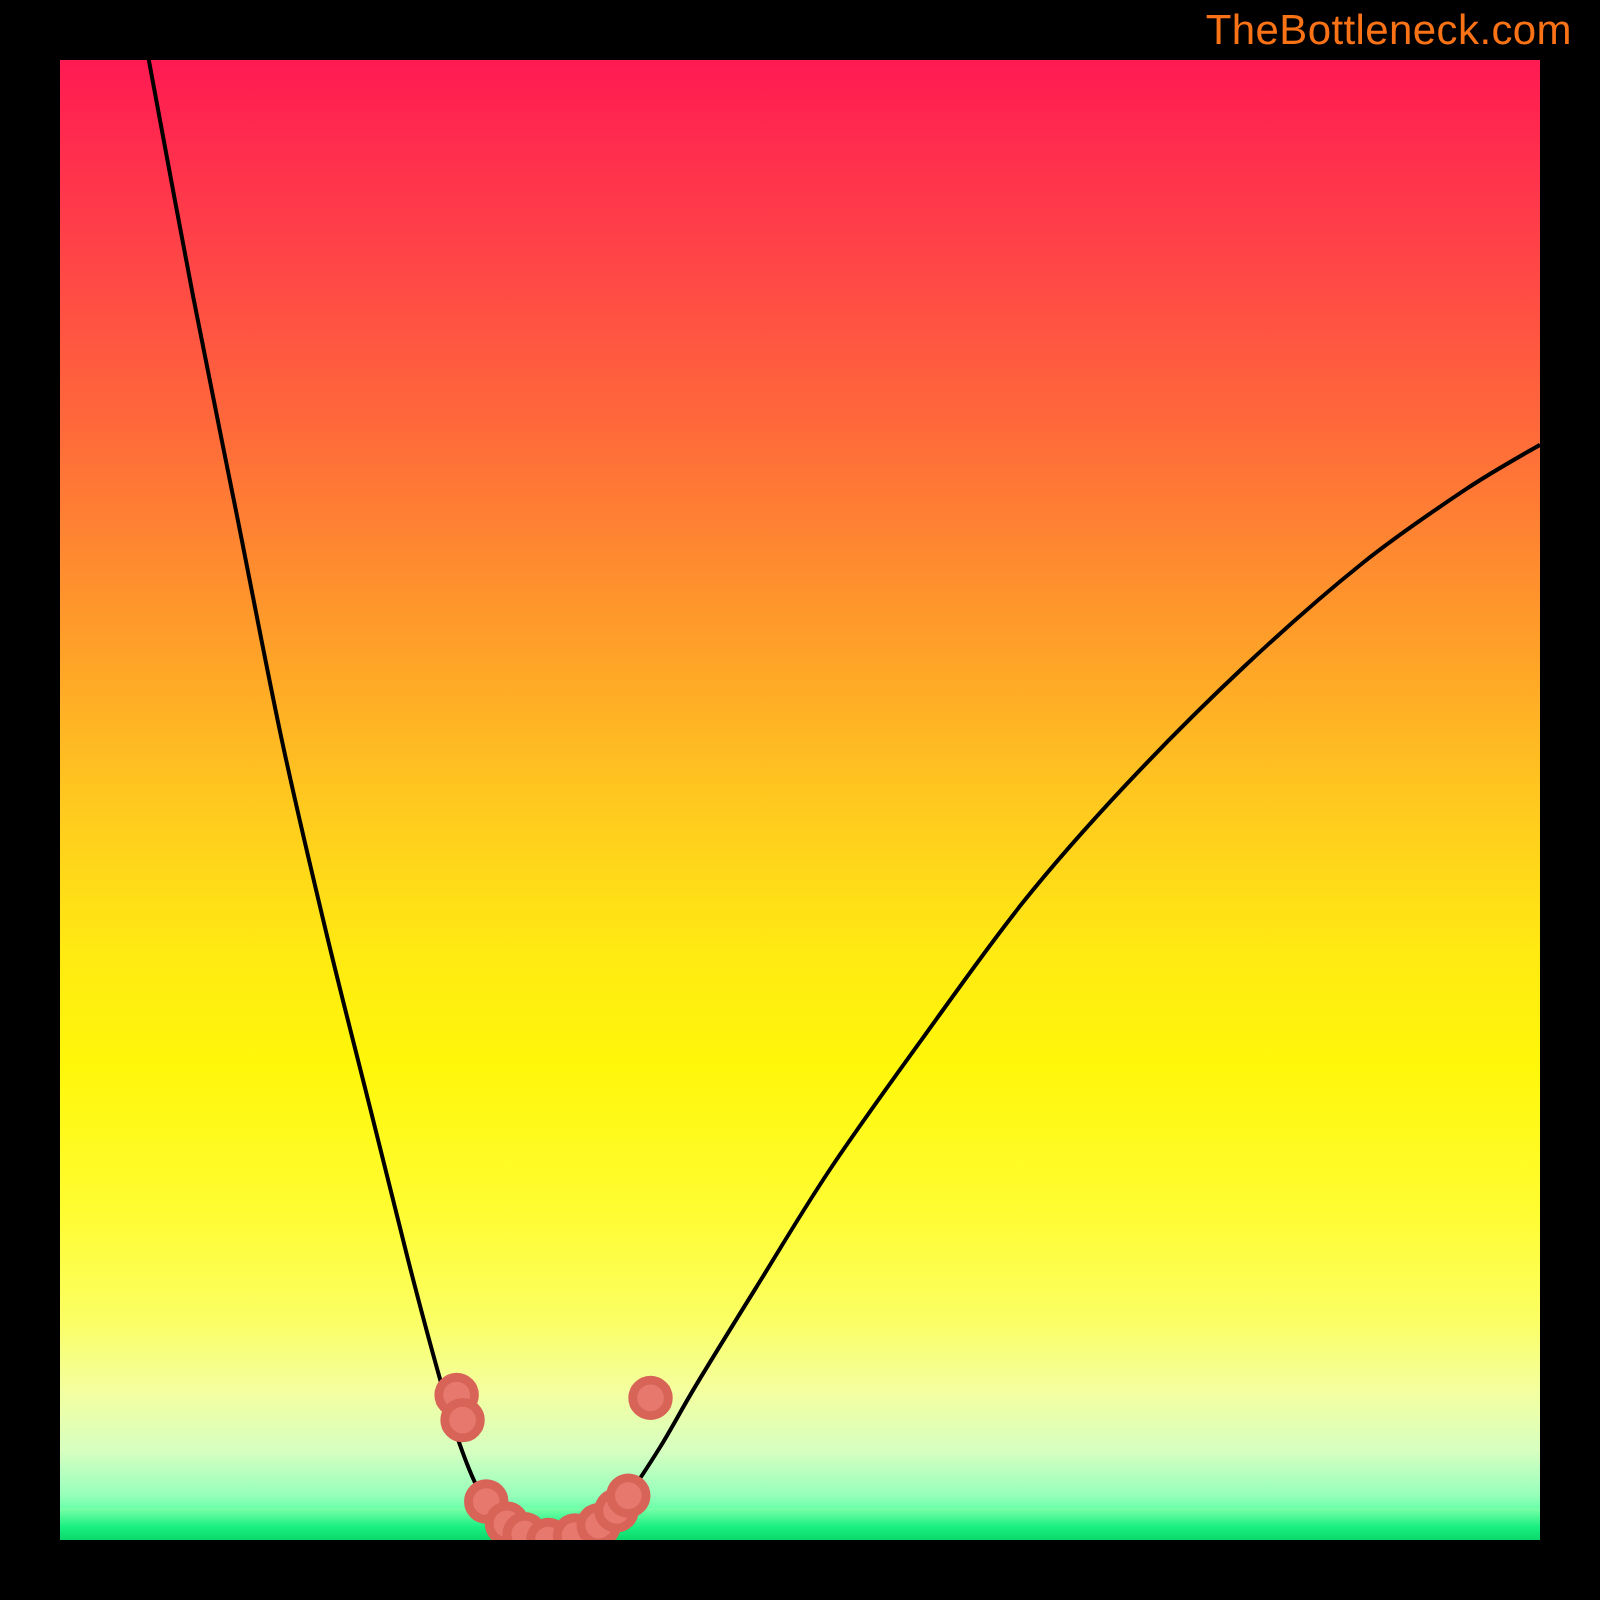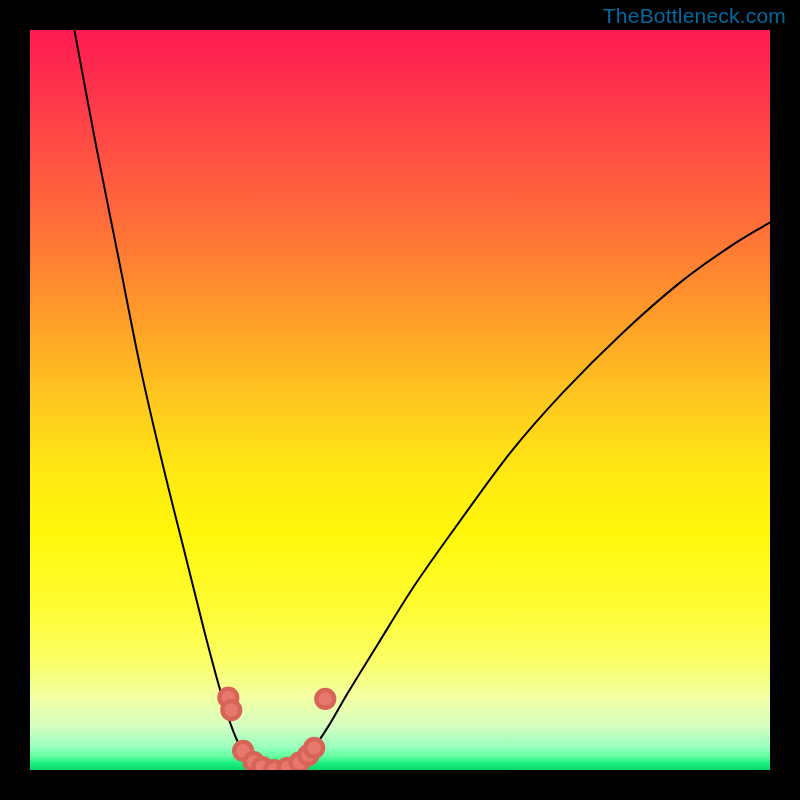--- a/index.html
+++ b/index.html
@@ -8,21 +8,21 @@
     height: 800px;
     background: #000;
     position: relative;
     font-family: Arial, Helvetica, sans-serif;
     overflow: hidden;
   }
   .watermark {
     position: absolute;
     top: 4px;
     right: 14px;
-    color: #0369a1;
+    color: #f97316;
     font-size: 21px;
     font-weight: 400;
     letter-spacing: 0.2px;
     z-index: 10;
     text-align: center;
   }
   .plot-area {
     position: absolute;
     top: 30px;
     left: 30px;

